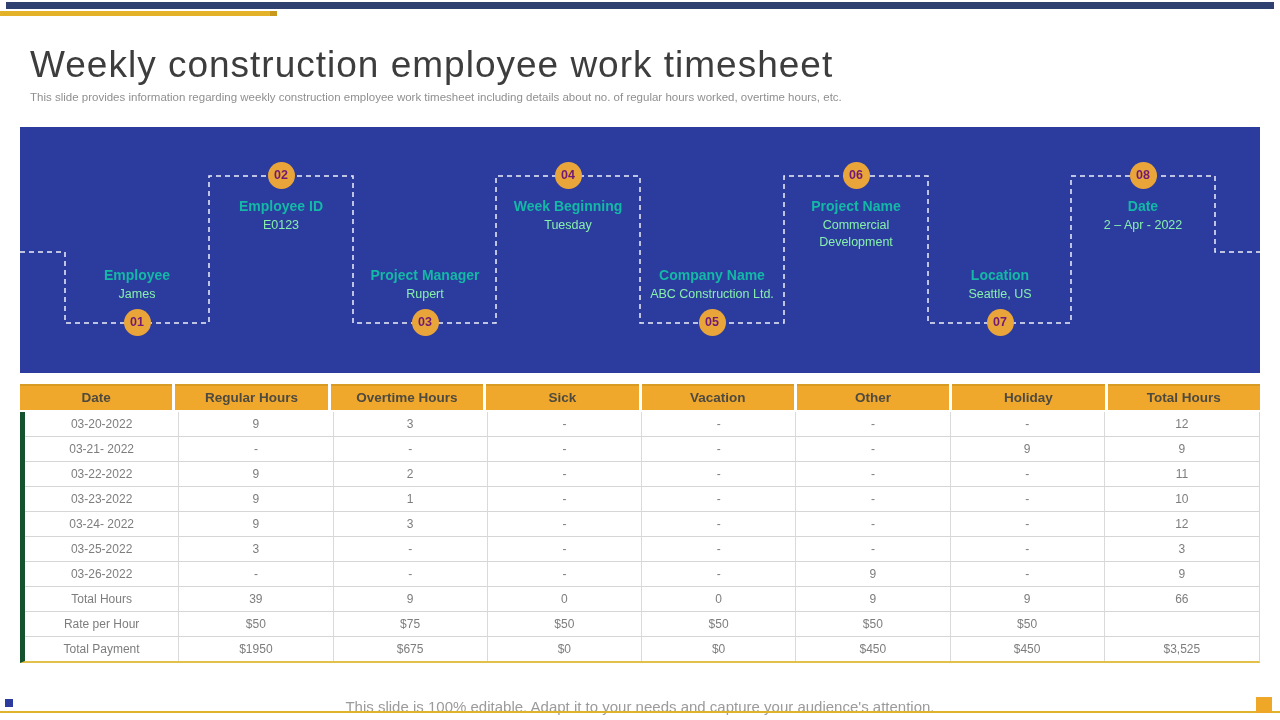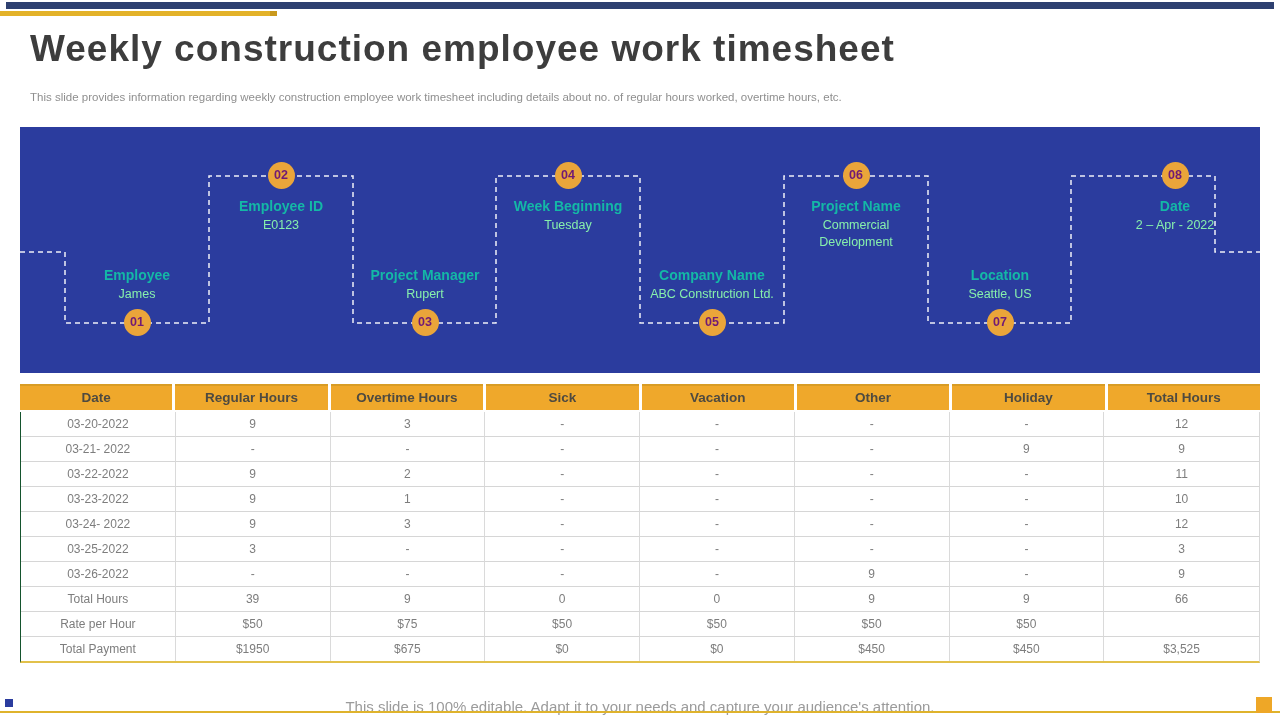--- a/index.html
+++ b/index.html
@@ -7,22 +7,22 @@
     width:1280px;height:720px;position:relative;overflow:hidden;
     background:#ffffff;
     font-family:"Liberation Sans", sans-serif;
   }
   
   .top-navy{position:absolute;left:6px;top:2px;width:1268px;height:7px;background:#2e4070;}
   .top-gold{position:absolute;left:0;top:11px;width:277px;height:5px;background:#e3b229;}
   .top-gold-tip{position:absolute;left:270px;top:11px;width:7px;height:5px;background:#c9991d;}
   
   .title{
-    position:absolute;left:30px;top:28px;width:1200px;
-    font-size:37px;font-weight:700;color:#3d3d3d;letter-spacing:1px;
+    position:absolute;left:30px;top:44px;width:1200px;
+    font-size:37px;font-weight:400;color:#3d3d3d;letter-spacing:1px;
   }
   .subtitle{
     position:absolute;left:30px;top:91px;width:1200px;
     font-size:11.5px;color:#8f8f8f;
   }
   
   .banner{
     position:absolute;left:20px;top:127px;width:1240px;height:246px;
     background:#2b3c9e;
   }
@@ -41,21 +41,21 @@
   .bitem .btitle{font-size:14px;font-weight:bold;color:#14b8a6;line-height:19px;}
   .bitem .bvalue{font-size:12.5px;color:#86efac;line-height:17px;padding:1px 6px 0 6px;}
   .bitem.narrow .bvalue{padding:1px 24px 0 24px;}
   
   .tbl{position:absolute;left:20px;top:384px;width:1240px;}
   .thead{display:grid;grid-template-columns:repeat(8,1fr);column-gap:3px;}
   .th{
     background:#efa82b;border-top:2px solid #d89c25;height:24px;line-height:24px;
     text-align:center;font-size:13.5px;font-weight:bold;color:#4e4a40;
   }
-  .tbody{margin-top:2px;border-left:1px solid #14532d;border-right:1px solid #d8d8d8;
+  .tbody{margin-top:2px;border-left:5px solid #14532d;border-right:1px solid #d8d8d8;
          border-bottom:2px solid #e2c14b;}
   .tr{display:grid;grid-template-columns:repeat(8,1fr);}
   .td{
     height:24px;line-height:24px;text-align:center;font-size:12px;color:#7d7d7d;
     border-bottom:1px solid #d6d6d6;border-right:1px solid #dadada;background:#ffffff;
   }
   .tr .td:last-child{border-right:none;}
   .tr:last-child .td{border-bottom:none;}
   
   .footer-text{
@@ -123,21 +123,21 @@
           <div class="bvalue">Commercial Development</div>
         </div>
       </div>
       <div class="bitem low" style="left: 908px;">
         <div class="badge">07</div>
         <div class="txt">
           <div class="btitle">Location</div>
           <div class="bvalue">Seattle, US</div>
         </div>
       </div>
-      <div class="bitem high" style="left: 1083px;">
+      <div class="bitem high" style="left: 1051px;">
         <div class="badge">08</div>
         <div class="txt">
           <div class="btitle">Date</div>
           <div class="bvalue">2 – Apr - 2022</div>
         </div>
       </div>
     </div>
 </div>
 
 <div class="tbl">

